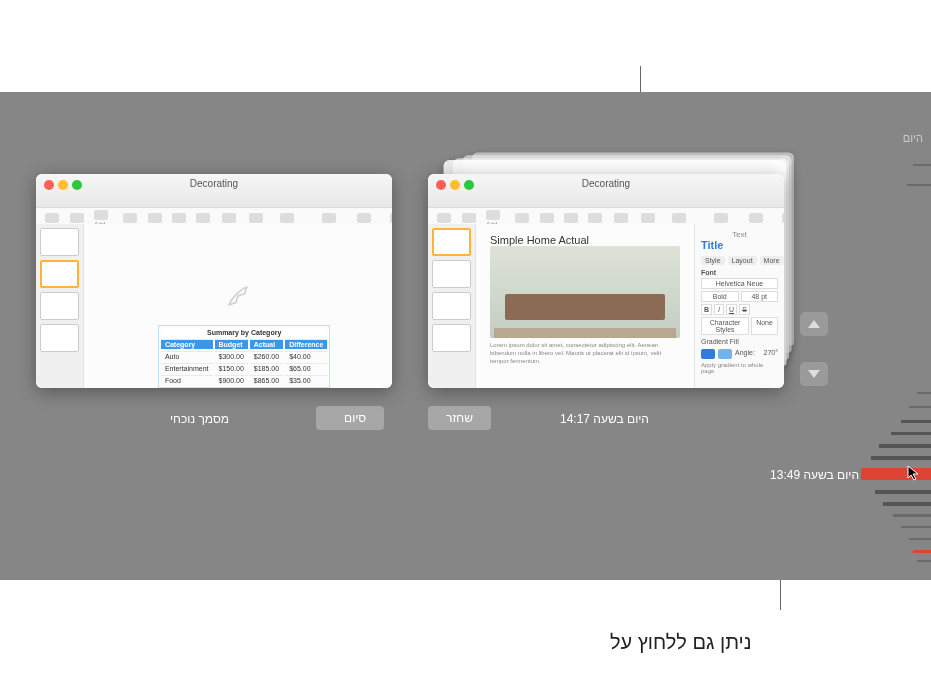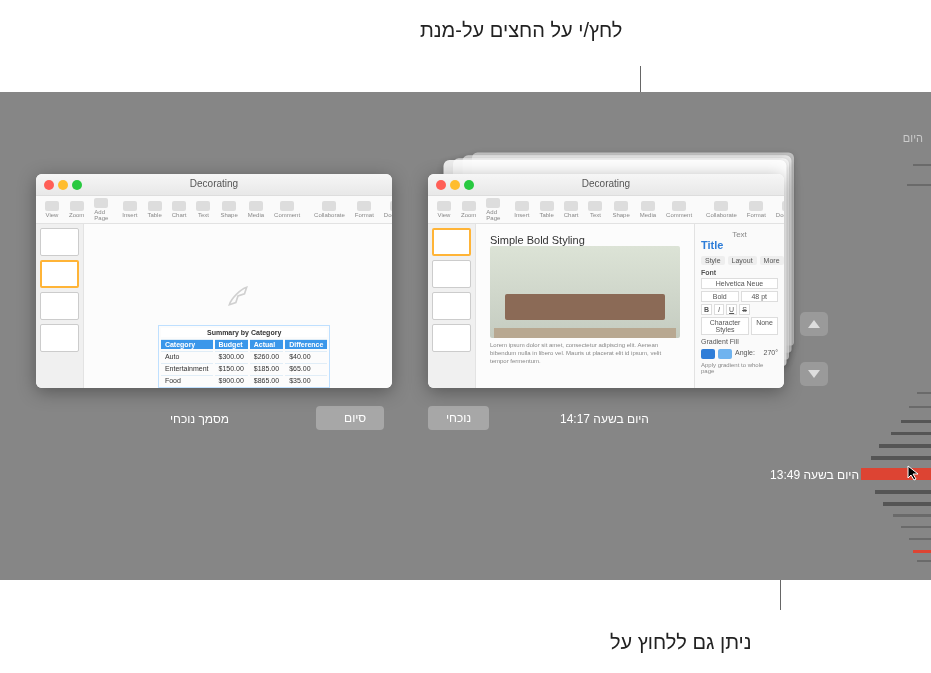--- a/index.html
+++ b/index.html
@@ -23,21 +23,21 @@
 .current-tick { position:absolute; right:0; top:376px; width:70px; height:12px; background:#d43; }
 .current-label { position:absolute; right:72px; top:376px; color:#fff; font-size:12px; direction:rtl; white-space:nowrap; }
 .cursor-svg { position:absolute; right:8px; top:373px; }
 
 
 .stack { position:absolute; left:434px; top:70px; width:360px; height:230px; }
 .stack-layer { position:absolute; left:0; top:0; width:350px; height:210px; background:#fff; border-radius:6px 6px 4px 4px; box-shadow:0 2px 8px rgba(0,0,0,.25); }
 
 
 .doc-window { position:absolute; background:#fff; border-radius:6px; box-shadow:0 4px 18px rgba(0,0,0,.35); overflow:hidden; direction:ltr; text-align:left; }
-.doc-window .titlebar { height:22px; background:linear-gradient(#f6f6f6,#e8e8e8); position:relative; border-bottom:1px solid #ddd; }
+.doc-window .titlebar { height:34px; background:linear-gradient(#f6f6f6,#e8e8e8); position:relative; border-bottom:1px solid #ddd; }
 .tl-dot { position:absolute; top:6px; width:10px; height:10px; border-radius:50%; }
 .tl-dot.red{ left:8px; background:#ff5f57;} .tl-dot.yel{ left:22px; background:#ffbd2e;} .tl-dot.grn{ left:36px; background:#28c940;}
 .titlebar .title { position:absolute; left:0; right:0; top:4px; text-align:center; font-size:10px; color:#555;}
 .toolbar { height:28px; background:#fafafa; border-bottom:1px solid #e2e2e2; display:flex; gap:4px; align-items:center; padding:0 6px; }
 .tb-btn { display:flex; flex-direction:column; align-items:center; font-size:6px; color:#888; line-height:1; padding:0 3px;}
 .tb-ic { width:14px; height:10px; background:#ddd; border-radius:2px; margin-bottom:1px;}
 .spacer{flex:1;}
 .win-body { position:absolute; top:50px; bottom:0; left:0; right:0; display:flex; }
 .thumbs { width:48px; background:#f0f0f0; border-right:1px solid #e3e3e3; padding:4px; display:flex; flex-direction:column; gap:4px; }
 .thumb { background:#fff; border:1px solid #ccc; height:28px; border-radius:2px; position:relative;}
@@ -69,21 +69,21 @@
 .hero-sub { font-size:16px; font-weight:700; color:#1f8de0; margin:1px 0 5px;}
 .hero-img { width:100%; height:92px; background:linear-gradient(#dce3d6,#c5ccc1); position:relative; border-radius:2px; overflow:hidden;}
 .hero-img::before{content:"";position:absolute;left:8%;right:8%;top:52%;height:26px;background:#8b6a56;border-radius:2px;}
 .hero-img::after{content:"";position:absolute;left:2%;right:2%;bottom:0;height:10px;background:#b8a891;}
 .lorem{ font-size:6px; color:#888; margin-top:4px; line-height:1.3;}
 </style>
 </head>
 <body>
 
 <div class="caption-top">
-  <span>לחץ/י על החצים על-מנת</span><br>
+  <br>
 </div>
 <div class="caption-bottom">
   <span>ניתן גם ללחוץ על</span><br>
 </div>
 
 <div class="lead-top"></div>
 <div class="lead-bottom"></div>
 
 <div class="tm-area">
 
@@ -182,21 +182,21 @@
         </div>
     </div>
     <div class="win-body">
       <div class="thumbs">
         <div class="thumb sel"></div>
         <div class="thumb"></div>
         <div class="thumb"></div>
         <div class="thumb"></div>
       </div>
       <div class="canvas">
-        <div class="hero-title">Simple Bold Styling</div>
+        <div class="hero-title">Simple Home Actual</div>
         <div class="hero-img"></div>
         <div class="lorem">Lorem ipsum dolor sit amet, consectetur adipiscing elit. Aenean bibendum nulla in libero vel. Mauris ut placerat elit id ipsum, velit tempor fermentum.</div>
       </div>
       <div class="inspector">
         <div style="text-align:center;font-size:8px;color:#888;">Text</div>
         <div class="insp-title">Title</div>
         <div class="tab-row">
           <span>Style</span>
             <span>Layout</span>
             <span>More</span>
@@ -344,16 +344,16 @@
     <div class="nav-btn">
         <div class="chevron chev-up"></div>
       </div>
     <div class="nav-btn">
         <div class="chevron chev-down"></div>
       </div>
   </div>
 
   <span class="label-row" style="left:170px;">מסמך נוכחי</span>
   <div class="pill-btn" style="left:316px;padding-left:28px;">סיום</div>
-  <div class="pill-btn" style="left:428px;">נוכחי</div>
+  <div class="pill-btn" style="left:428px;">שחזר</div>
   <span class="label-row" style="left:560px;">היום בשעה 14:17</span>
 
 </div>
 
 </body></html>

